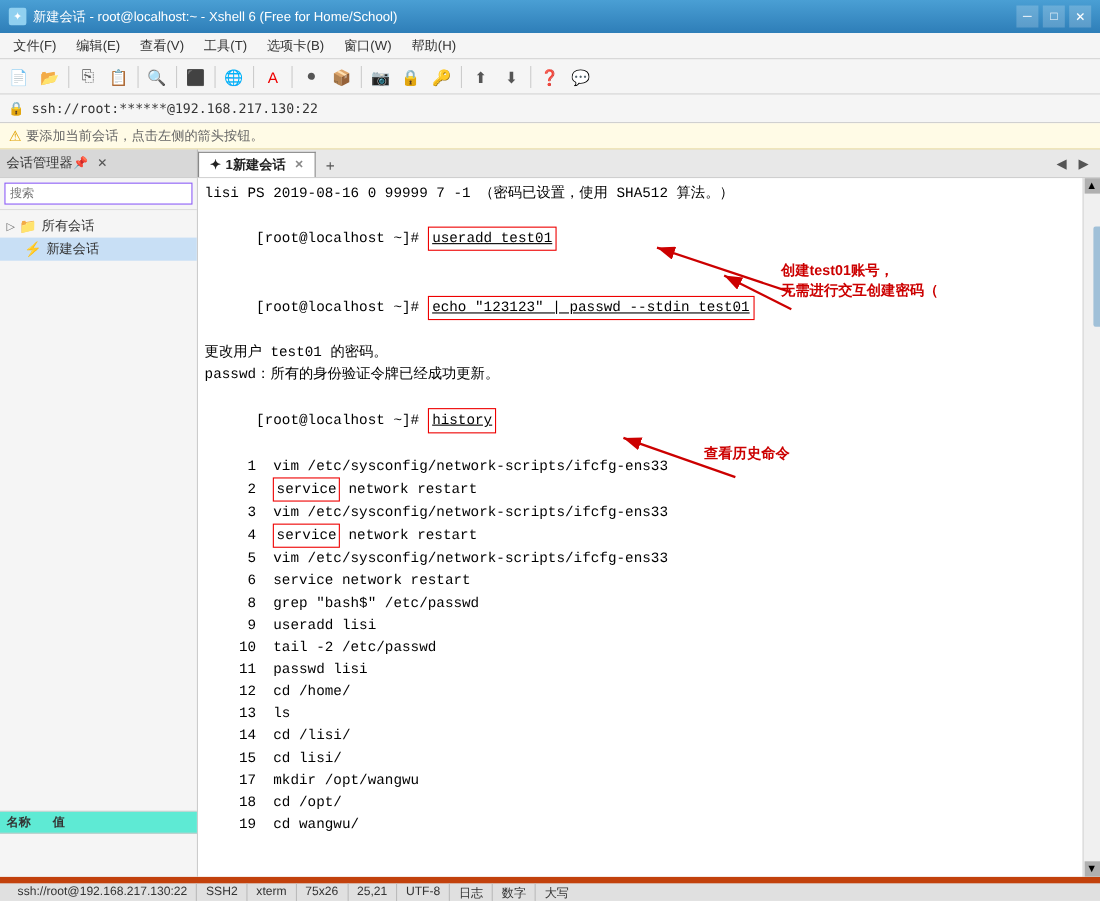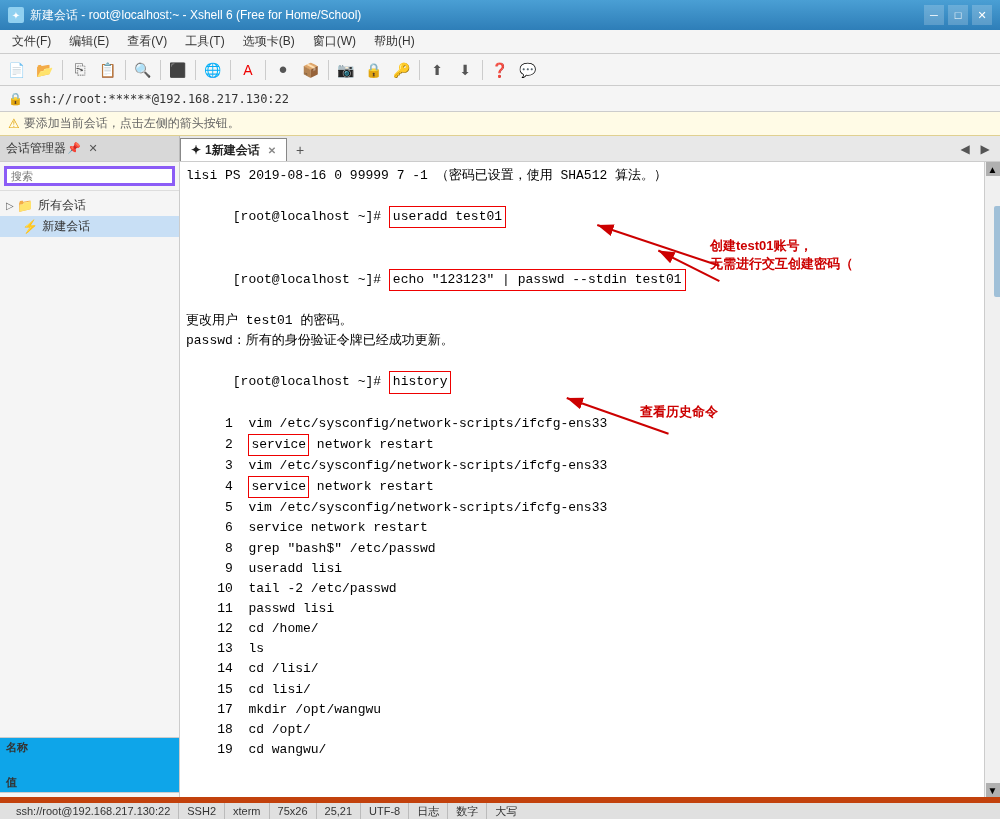--- a/index.html
+++ b/index.html
@@ -231,21 +231,21 @@
       display: flex;
       flex-direction: column;
     }
     .sidebar-search {
       padding: 4px;
       border-bottom: 1px solid #ddd;
     }
     .sidebar-search input {
       width: 100%;
       height: 20px;
-      border: 3px solid #8b5cf6;
+      border: 1px solid #8b5cf6;
       background: white;
       padding: 0 4px;
       font-size: 11px;
     }
     .sidebar-tree {
       flex: 1;
       overflow-y: auto;
       padding: 4px 0;
     }
     .tree-node {
@@ -263,28 +263,27 @@
     .tree-node-child {
       padding-left: 22px;
     }
 
     
     .property-panel {
       border-top: 1px solid #ccc;
       height: 60px;
     }
     .property-header {
-      background: #0ea5e9;
+      background: #5eead4;
       border-bottom: 1px solid #ccc;
       padding: 2px 6px;
       font-size: 11px;
       color: #555;
       display: flex;
       gap: 20px;
-      flex-direction: column;
     }
     .property-header span { font-weight: bold; color: #333; }
 
     
     .terminal-area {
       flex: 1;
       background: #ffffff;
       overflow-y: auto;
       padding: 4px 6px;
       font-family: 'Courier New', monospace;
@@ -298,20 +297,21 @@
       display: inline-block;
       background: transparent;
       border: 1.5px solid #e00;
       padding: 0 2px;
     }
     .cmd-box {
       display: inline-block;
       border: 1.5px solid #e00;
       padding: 0 3px;
       background: transparent;
+      text-decoration: underline;
     }
 
     
     .annotation-layer {
       position: absolute;
       top: 0; left: 0;
       width: 100%; height: 100%;
       pointer-events: none;
     }
     .anno-text {

